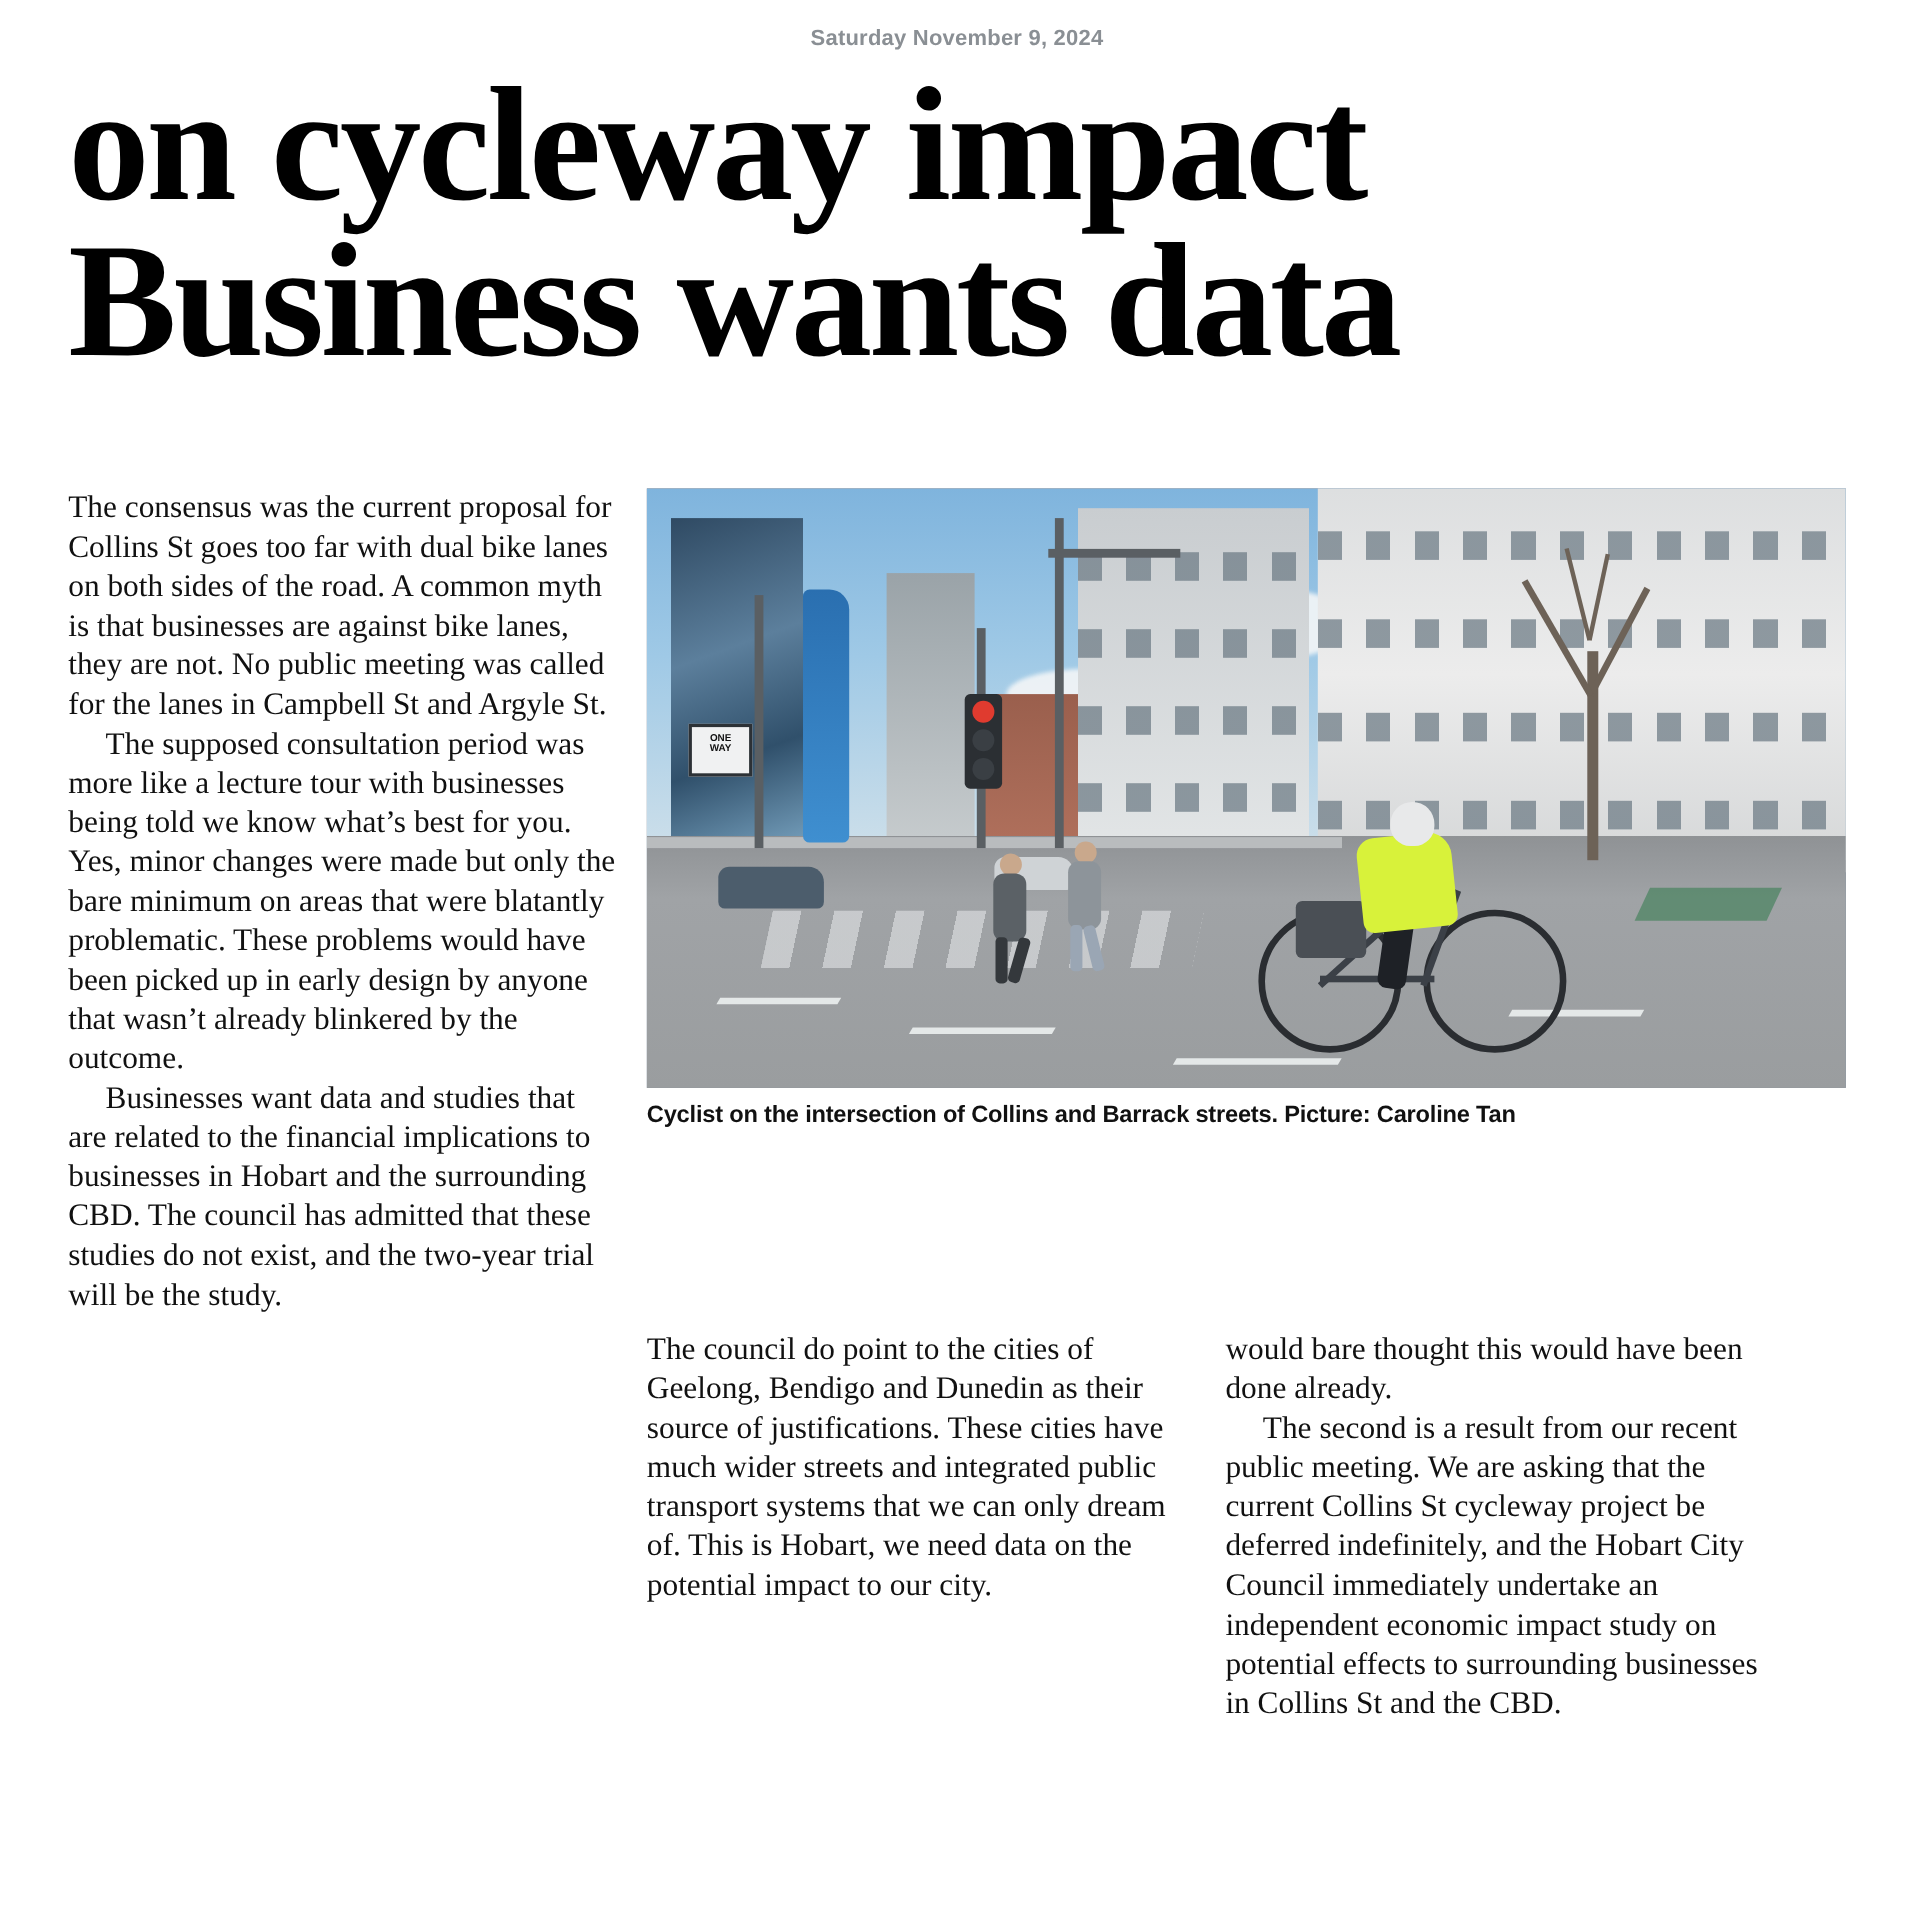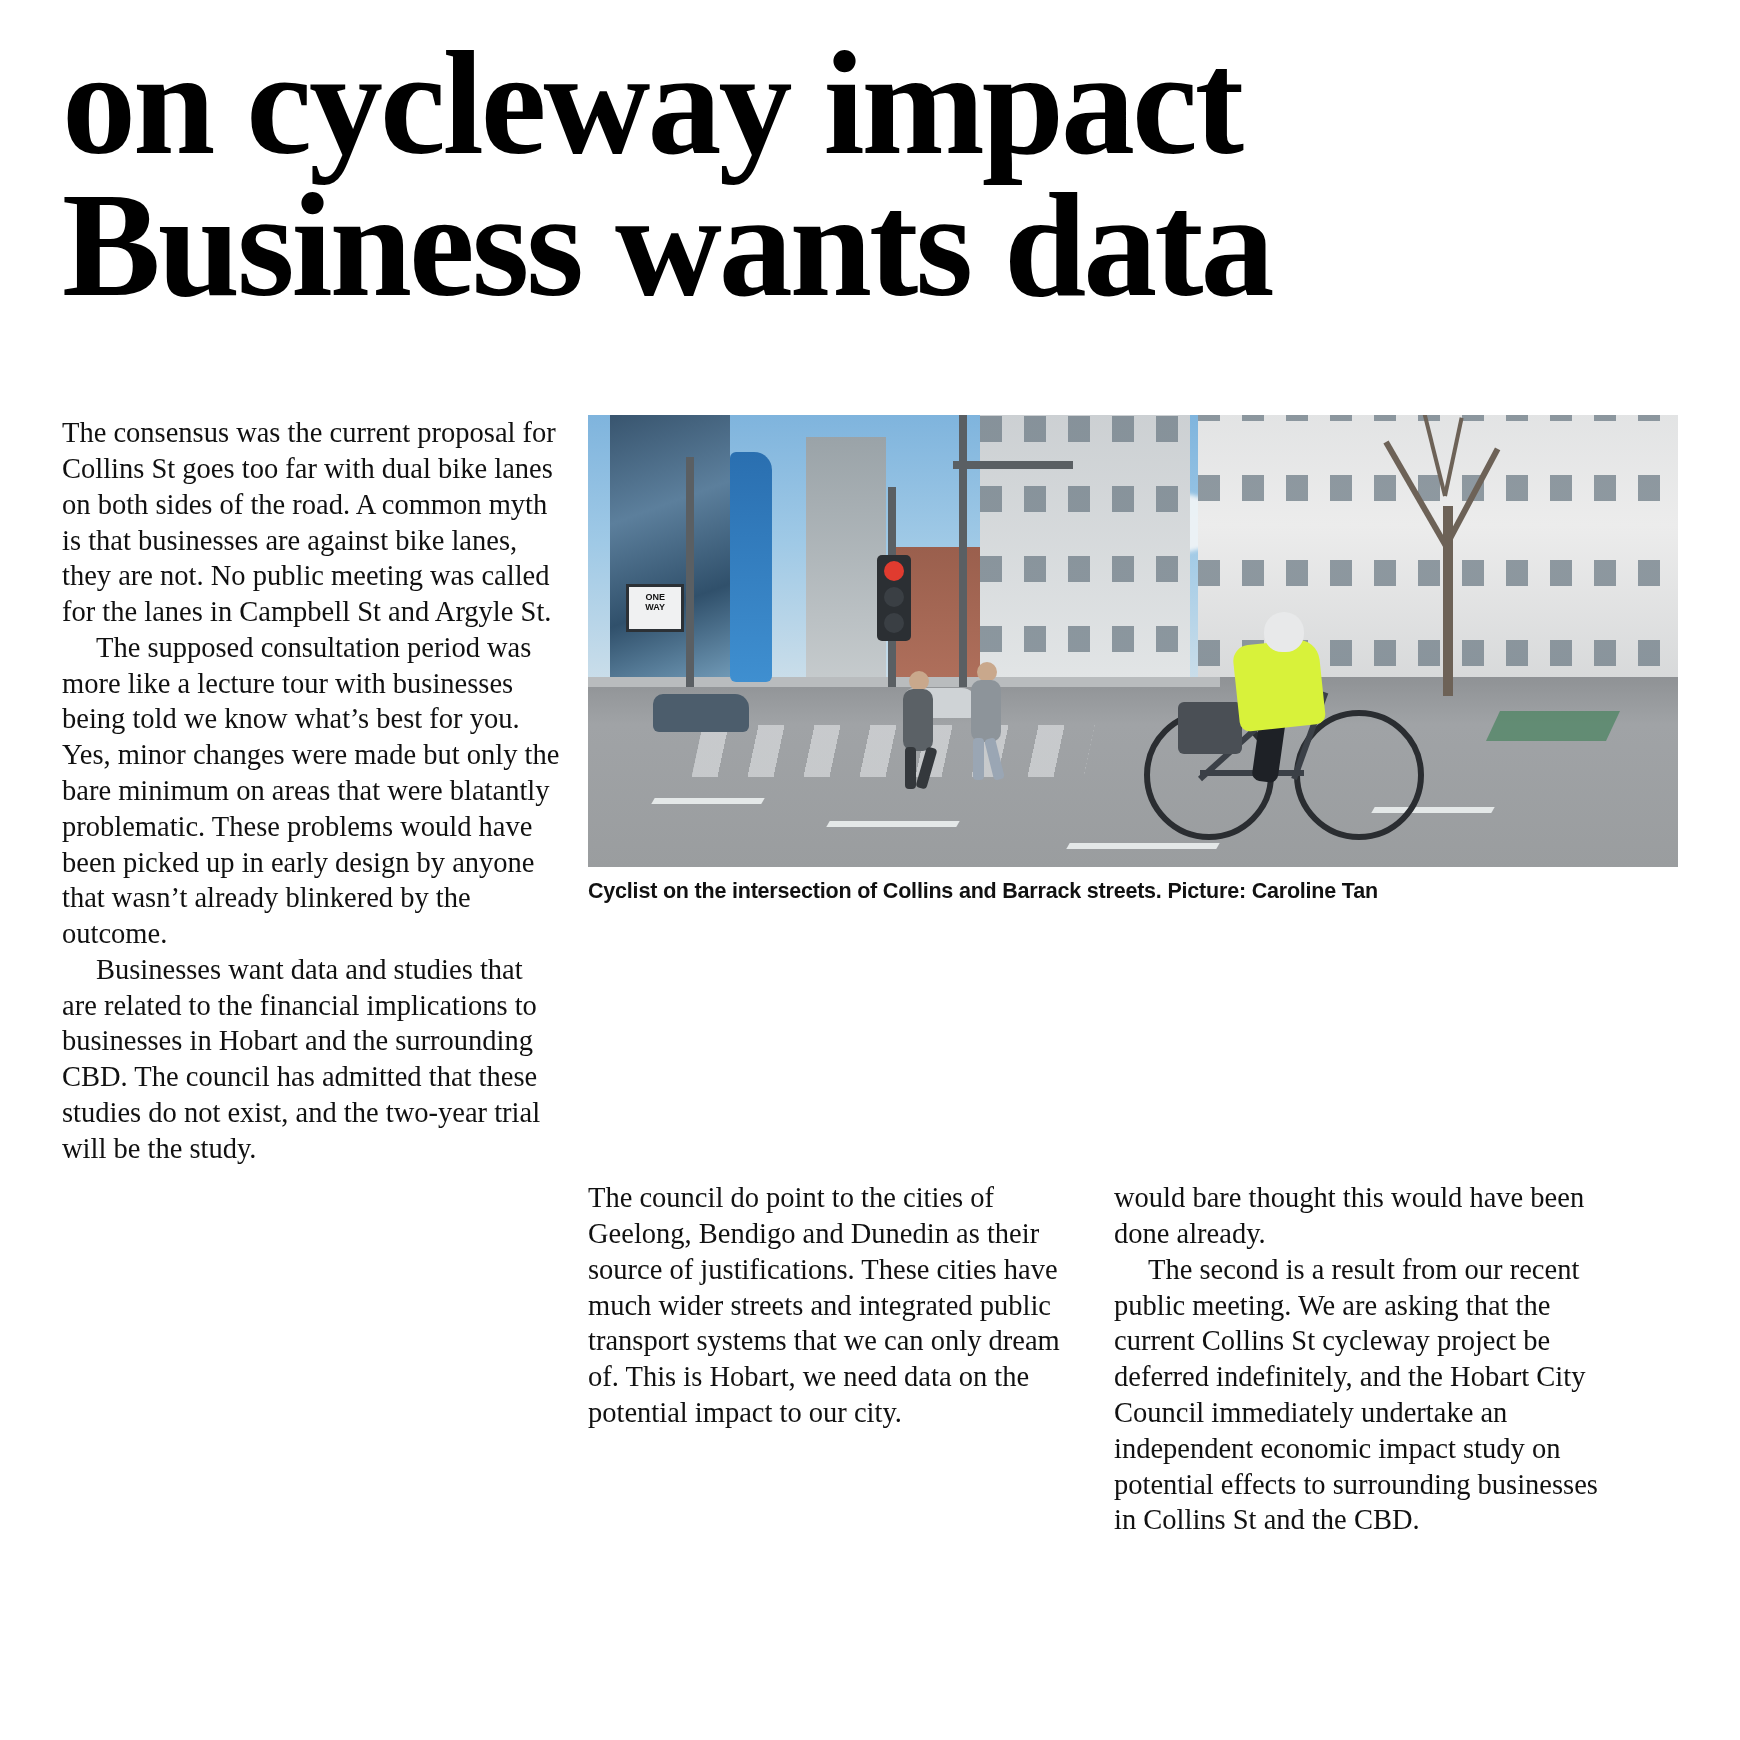--- a/index.html
+++ b/index.html
@@ -87,21 +87,21 @@
   .col-left {
     width: 500px;
     flex: 0 0 500px;
   }
   .fig {
     flex: 1 1 auto;
   }
   .photo {
     position: relative;
     width: 100%;
-    height: 452px;
+    height: 545px;
     overflow: hidden;
     background: #6f7f90;
   }
   .caption {
     font-family: "Liberation Sans", sans-serif;
     font-weight: bold;
     font-size: 21.5px;
     color: #111;
     margin-top: 12px;
     letter-spacing: -0.2px;
@@ -241,20 +241,21 @@
     position: absolute; right: 6%; bottom: 28%; width: 120px; height: 30px;
     background: #2f7a4a; opacity: .55; transform: skewX(-25deg);
   }
 </style>
 </head>
 <body>
 
 <div class="page">
 
   <div class="masthead">
+    <div class="issue-date">Saturday November 9, 2024</div>
   </div>
 
   <h1 class="headline">
     <span class="hl-line">on cycleway impact</span>
     <span class="hl-line">Business wants data</span>
   </h1>
 
   <div class="content">
 
     <div class="top-row">

